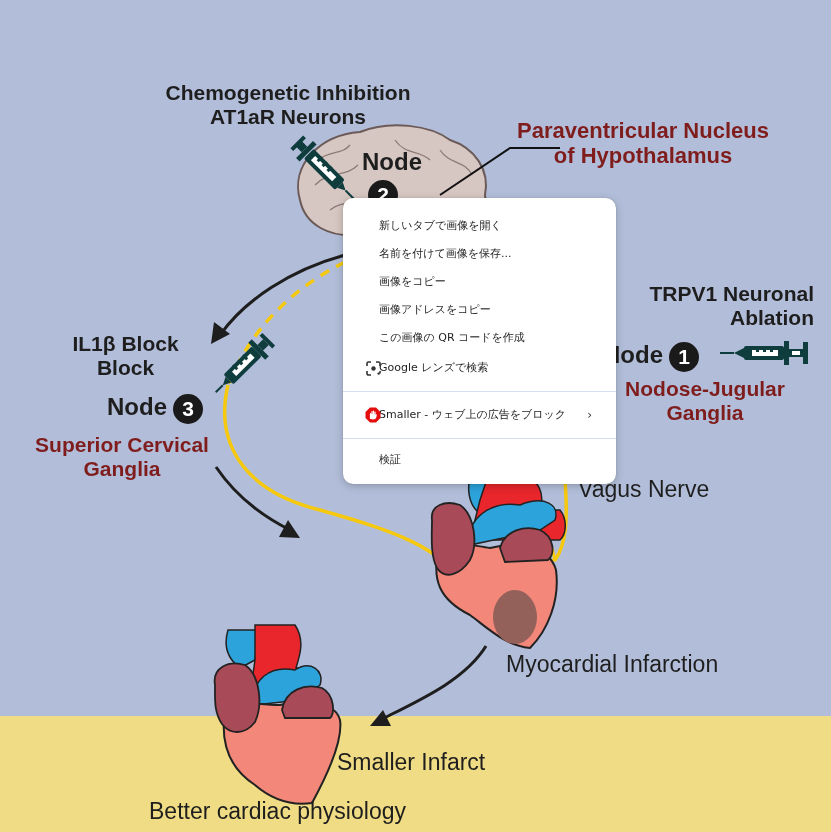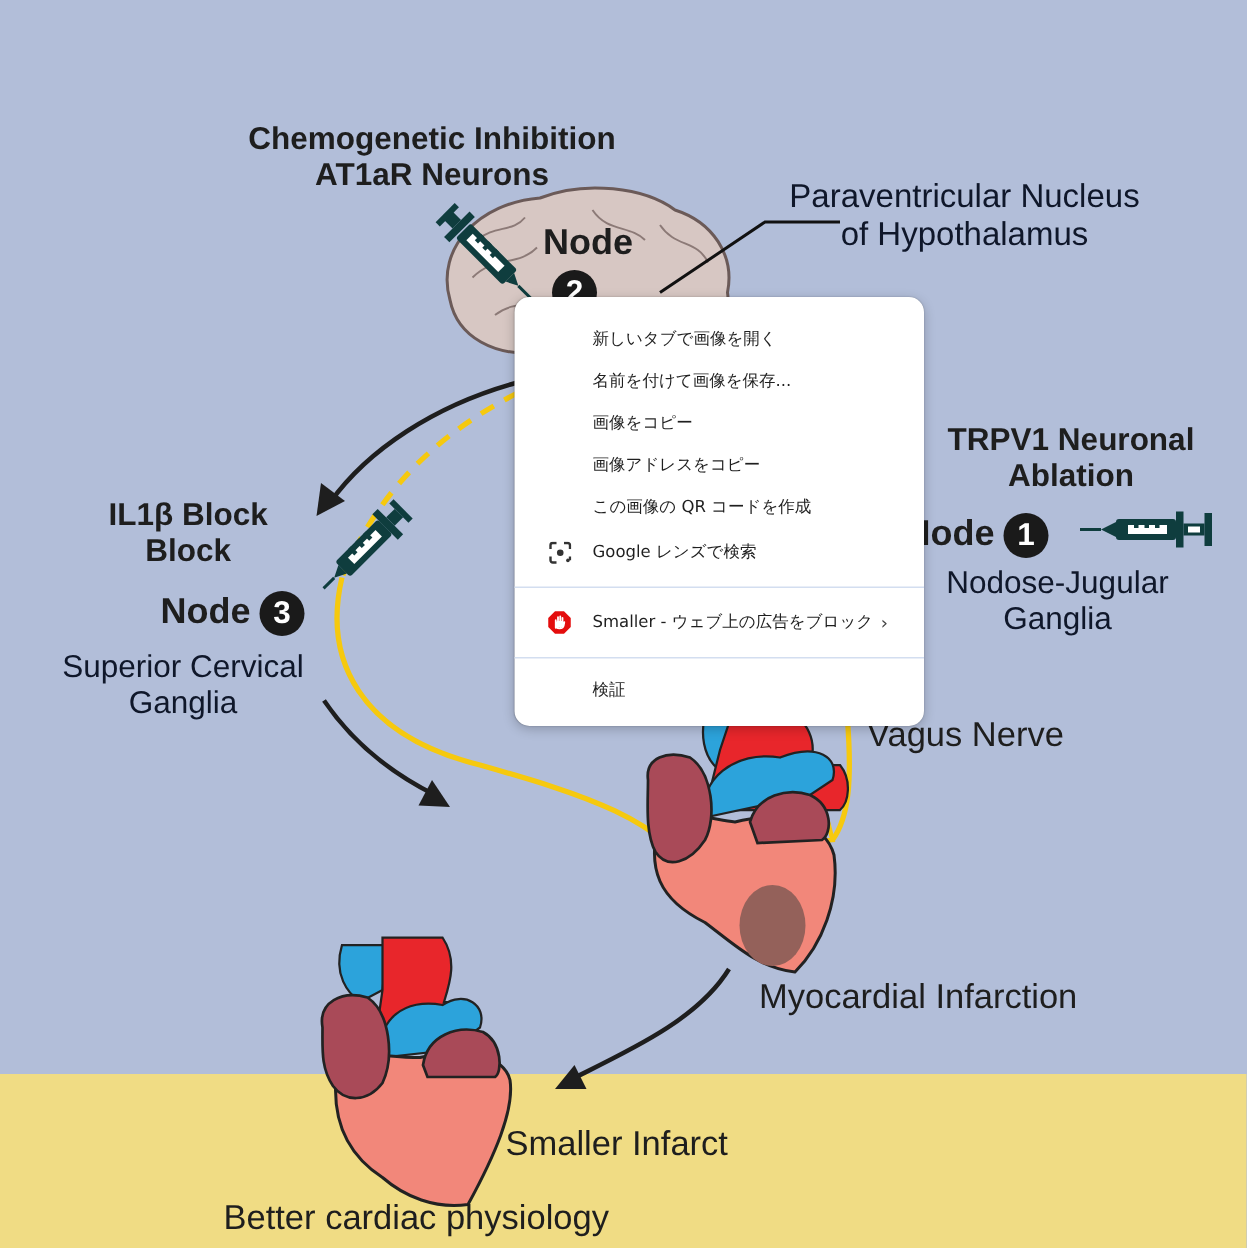--- a/index.html
+++ b/index.html
@@ -7,42 +7,42 @@
       width: 831px; height: 832px; overflow: hidden; position: relative;
       background: #b2bed9;
       font-family: "Liberation Sans", sans-serif;
     }
     .figure { position: absolute; left: 0; top: 0; width: 692px; height: 832px; }
     .bottom-band { position: absolute; left: 0; top: 716px; width: 831px; height: 116px; background: #f0dc84; }
     svg.art { position: absolute; left: 0; top: 0; }
     .lbl { position: absolute; white-space: nowrap; text-align: center; line-height: 1.12; }
     .bold { font-weight: bold; }
     .dark { color: #1e1e1e; }
-    .red { color: #0f172a; font-weight: normal; }
+    .red { color: #7f1d1d; font-weight: bold; }
     .f21 { font-size: 21px; }
     .f22 { font-size: 22px; }
     .f23 { font-size: 23px; }
     .f24 { font-size: 24px; }
 
     .node-badge {
       display: inline-block; width: 30px; height: 30px; border-radius: 50%;
       background: #1a1a1a; color: #fff; font-weight: bold; font-size: 21px;
       line-height: 30px; text-align: center; vertical-align: middle; margin-left: 6px;
     }
 
     
     .ctx-menu {
       position: absolute; left: 343px; top: 198px; width: 273px; height: 286px;
       background: #ffffff; border-radius: 10px;
       box-shadow: 0 2px 8px rgba(0,0,0,0.22), 0 0 1px rgba(0,0,0,0.3);
       font-family: "DejaVu Sans", sans-serif; font-size: 11px; color: #1f1f1f;
       box-sizing: border-box; padding-top: 14px;
     }
     .ctx-item {
-      position: relative; height: 28px; line-height: 28px; padding-left: 52px;
+      position: relative; height: 28px; line-height: 28px; padding-left: 36px;
       cursor: default;
     }
     .ctx-item.tall { height: 32px; line-height: 32px; }
     .ctx-item .ico {
       position: absolute; left: 22px; top: 50%; transform: translateY(-50%);
       width: 16px; height: 16px; display: flex; align-items: center; justify-content: center;
     }
     .ctx-item .chev { position: absolute; right: 24px; top: 0; font-size: 12px; color: #444; }
     .ctx-sep { height: 1px; background: #d3def0; margin: 7px 0; }
   </style>
@@ -145,21 +145,21 @@
   </div>
 
   <div class="lbl red f22" style="left:506px; top:119px; width:274px;">
     <div>Paraventricular Nucleus</div>
     <div>of Hypothalamus</div>
   </div>
 
   <div class="lbl bold dark f24" style="left:362px; top:149px;">Node</div>
   <div class="node-badge" style="position:absolute; left:368px; top:180px; margin:0;">2</div>
 
-  <div class="lbl bold dark f21" style="left:614px; top:282px; width:200px;">
+  <div class="lbl bold dark f21" style="left:614px; top:282px; width:200px;text-align:right;">
     <div>TRPV1 Neuronal</div>
     <div>Ablation</div>
   </div>
 
   <div class="lbl bold dark f24" style="left:603px; top:342px;">
     <span>Node</span><span class="node-badge">1</span>
   </div>
 
   <div class="lbl red f21" style="left:612px; top:377px; width:186px;">
     <div>Nodose-Jugular</div>

